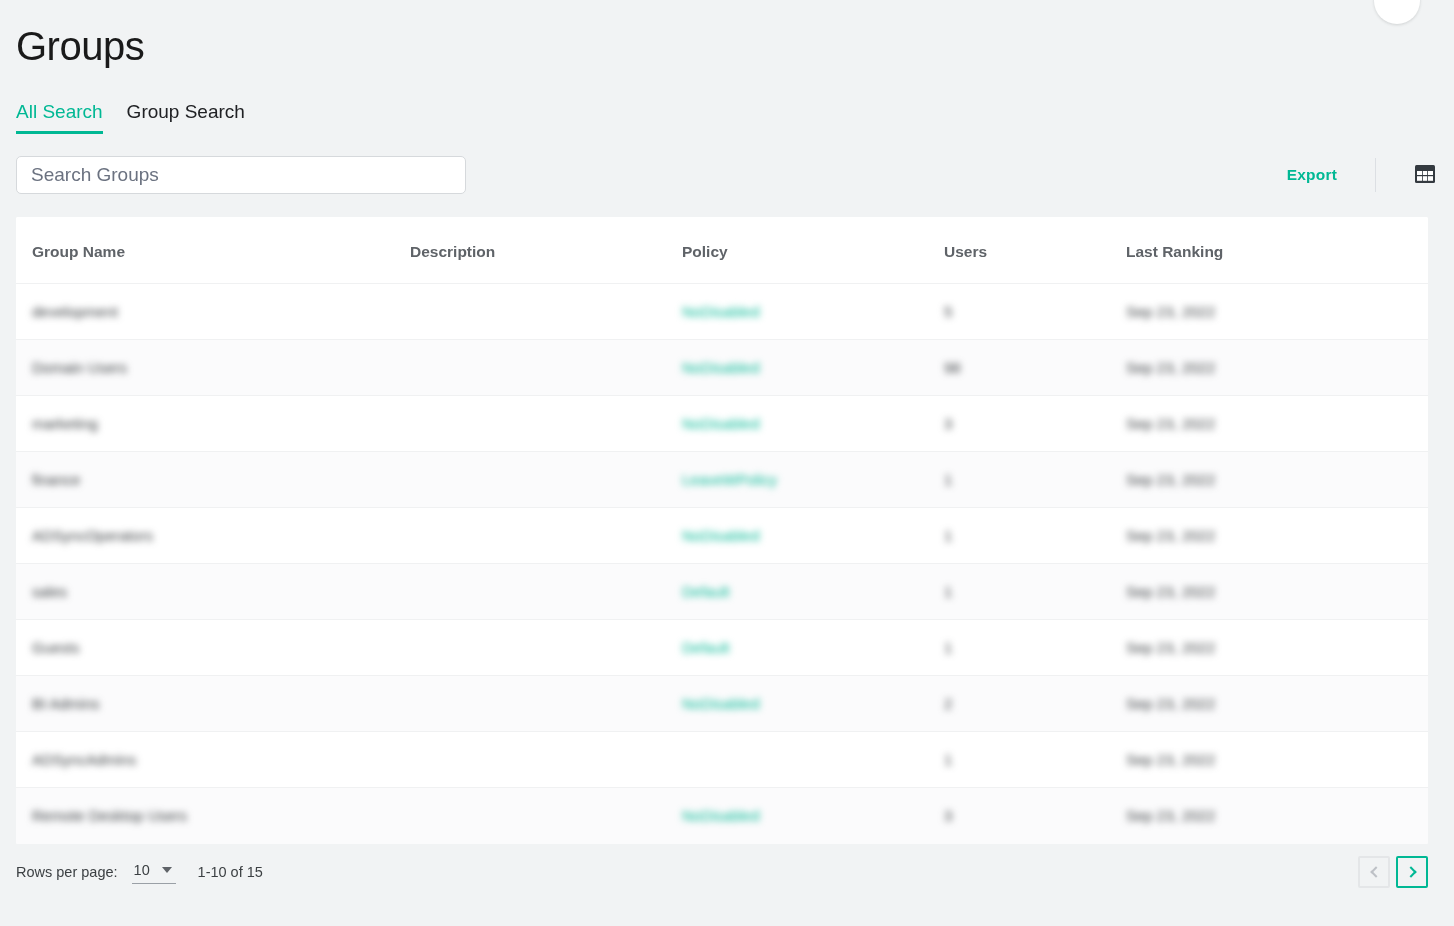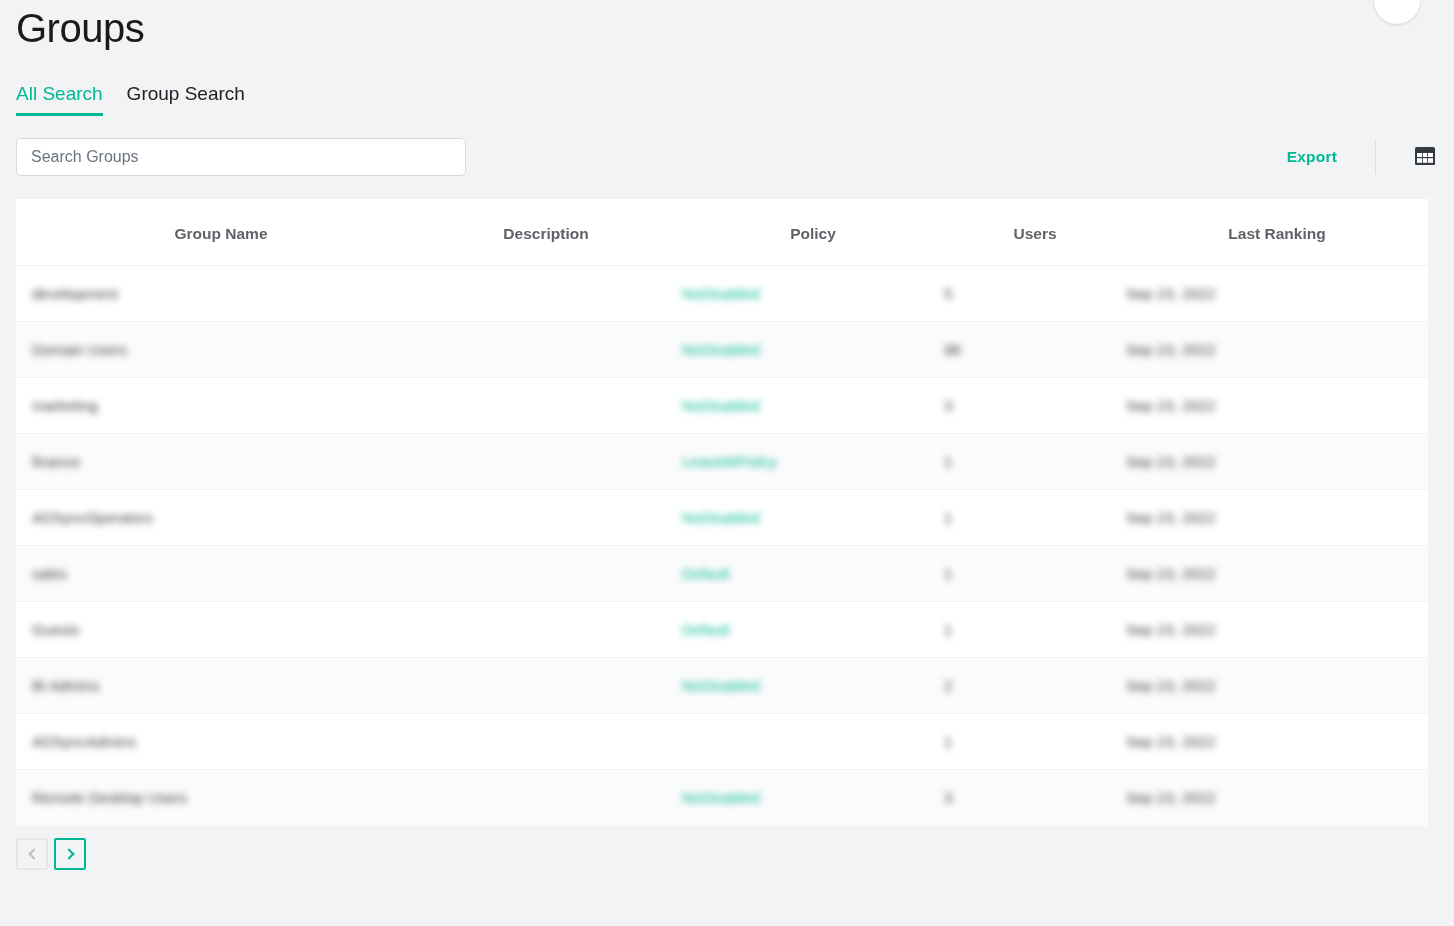--- a/index.html
+++ b/index.html
@@ -30,21 +30,21 @@
   }
 
   
   .page-header { padding: 0 16px; }
 
   .page-title {
     font-size: 40px;
     font-weight: 400;
     letter-spacing: -0.5px;
     line-height: 1.0;
-    padding-top: 8px;
+    padding-top: 26px;
     color: #1a1a1a;
   }
 
   .page-subtitle {
     margin-top: 30px;
     font-size: 15.5px;
     font-weight: 400;
     color: #3c4043;
     line-height: 1.3;
   }
@@ -82,21 +82,21 @@
     height: 40px;
   }
 
   .search-input {
     width: 450px;
     height: 38px;
     border: 1px solid #d6d9dc;
     border-radius: 5px;
     background: #ffffff;
     padding: 0 14px;
-    font-size: 16px;
+    font-size: 19px;
     font-family: "Liberation Sans", sans-serif;
     color: #202124;
     outline: none;
   }
   .search-input::placeholder { color: #6b7280; }
 
   .toolbar-right {
     display: flex;
     align-items: center;
     gap: 10px;
@@ -138,21 +138,21 @@
   .table-card {
     margin: 22px 26px 0 16px;
     background: #ffffff;
     border-radius: 2px;
     overflow: hidden;
   }
 
   table { width: 100%; border-collapse: collapse; table-layout: fixed; }
 
   thead th {
-    text-align: center;
+    text-align: left;
     font-size: 15.5px;
     font-weight: bold;
     color: #5f6368;
     padding: 26px 0 22px 0;
     background: #ffffff;
   }
 
   
   .col-name   { width: 394px; padding-left: 16px !important; }
   .col-desc   { width: 272px; }
@@ -360,20 +360,28 @@
           <td class="col-desc"></td>
           <td class="col-policy"><span class="redact policy-link">NoDisabled</span></td>
           <td class="col-users"><span class="redact">3</span></td>
           <td class="col-mod"><span class="redact">Sep 23, 2022</span></td>
         </tr>
       </tbody>
   </table>
 </div>
 
 <div class="table-footer">
+  <div class="rows-per-page">
+    <span class="rpp-label">Rows per page:</span>
+    <div class="rpp-select">
+      <span class="rpp-value">10</span>
+      <span class="caret"></span>
+    </div>
+    <span class="range-label">1-10 of 15</span>
+  </div>
   <div class="pager">
     <button class="pager-btn prev">
       <span class="chev left"></span>
     </button>
     <button class="pager-btn next">
       <span class="chev right"></span>
     </button>
   </div>
 </div>
 

